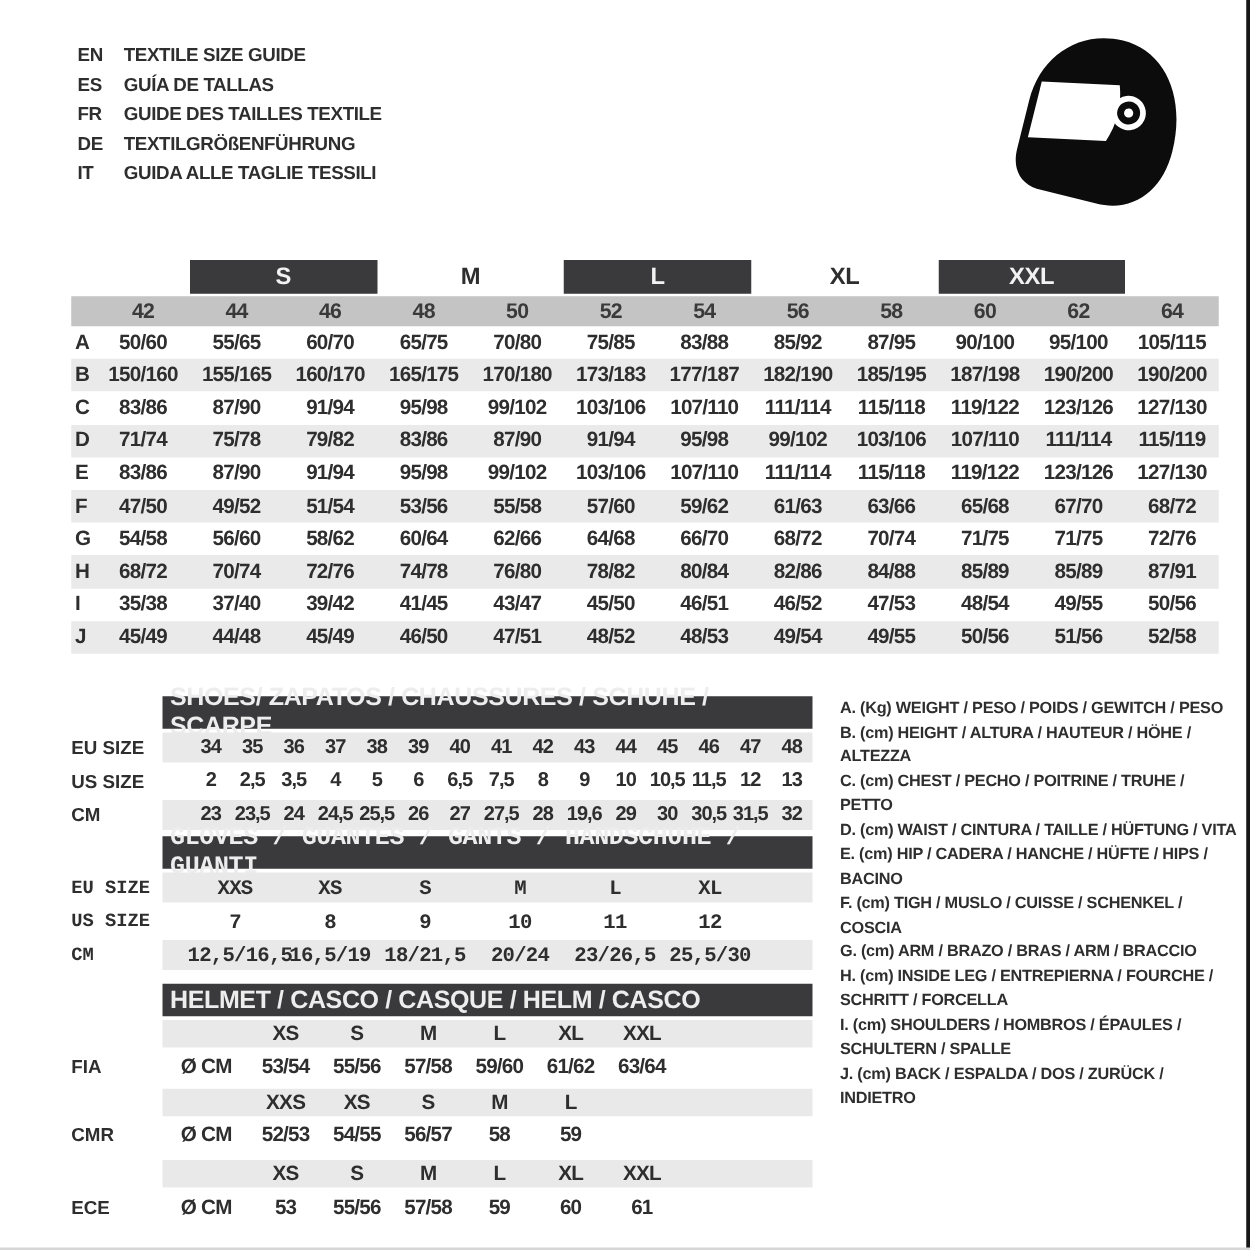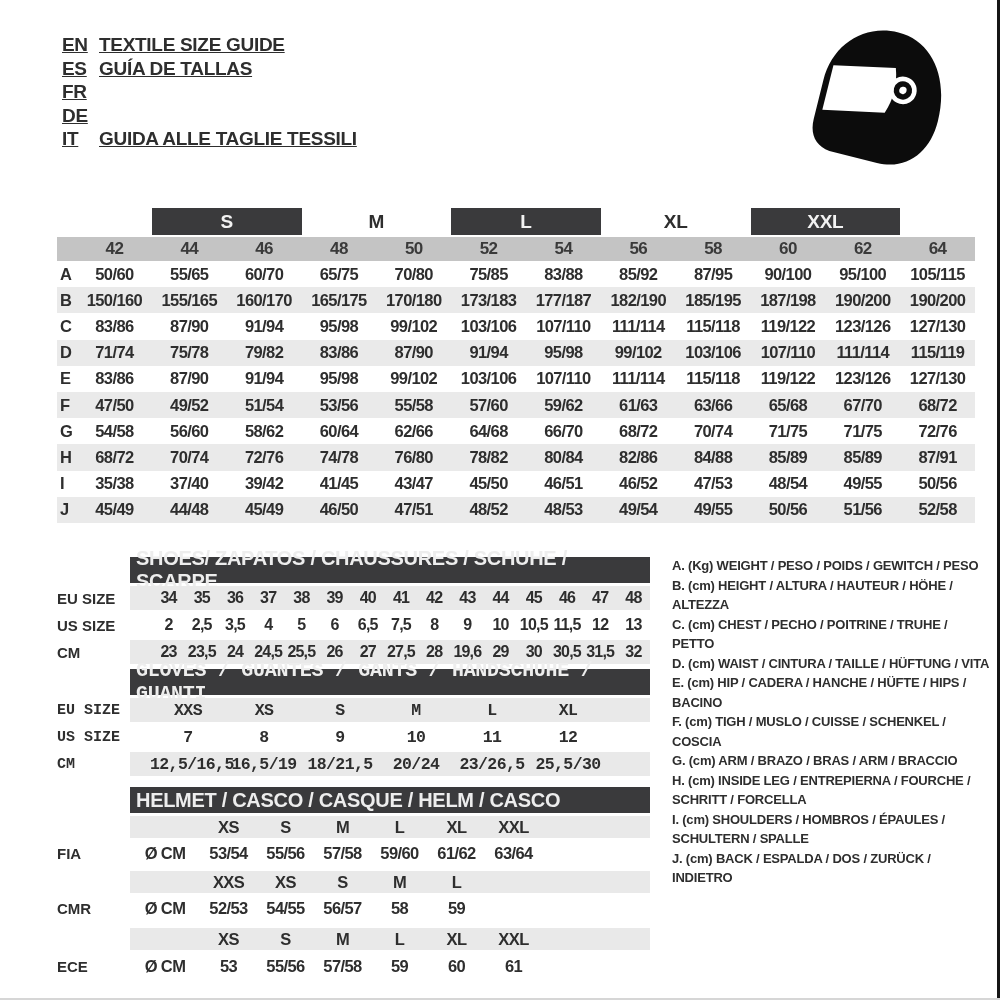--- a/index.html
+++ b/index.html
@@ -6,21 +6,21 @@
   body{
     width:1000px;height:1000px;background:#fff;
     font-family:"Liberation Sans",sans-serif;font-weight:bold;color:#2e2e2e;
   }
   .page{position:relative;width:1000px;height:1000px;background:#fff;overflow:hidden;}
   .edge-right{position:absolute;top:0;right:0;width:3px;height:1000px;background:#161616;}
   .edge-bottom{position:absolute;left:0;bottom:0;width:1000px;height:2px;background:#d6d6d6;}
 
   
   .langs{position:absolute;left:62px;top:33px;}
-  .lang-row{display:flex;font-size:19px;line-height:23.5px;letter-spacing:-0.3px;text-decoration:underline;}
+  .lang-row{display:flex;font-size:15px;line-height:23.5px;letter-spacing:-0.3px;}
   .lang-code{width:37px;flex:none;}
 
   
   .helmet-art{position:absolute;left:803px;top:24px;width:156px;height:144px;}
 
   
   .mtable{position:absolute;left:57px;top:208px;width:918px;}
   .m-hdr{display:grid;grid-template-columns:20px repeat(12,1fr);height:27px;}
   .size-box{grid-row:1;display:flex;align-items:center;justify-content:center;
     font-size:19px;letter-spacing:-0.3px;}
@@ -66,23 +66,25 @@
     <div class="lang-row">
       <span class="lang-code">EN</span>
       <span>TEXTILE SIZE GUIDE</span>
     </div>
     <div class="lang-row">
       <span class="lang-code">ES</span>
       <span>GUÍA DE TALLAS</span>
     </div>
     <div class="lang-row">
       <span class="lang-code">FR</span>
+      <span>GUIDE DES TAILLES TEXTILE</span>
     </div>
     <div class="lang-row">
       <span class="lang-code">DE</span>
+      <span>TEXTILGRÖßENFÜHRUNG</span>
     </div>
     <div class="lang-row">
       <span class="lang-code">IT</span>
       <span>GUIDA ALLE TAGLIE TESSILI</span>
     </div>
   </div>
 
   <div class="helmet-art">
     <svg width="156" height="144" viewBox="0 0 100 94">
       <g transform="rotate(14 50 47)">

